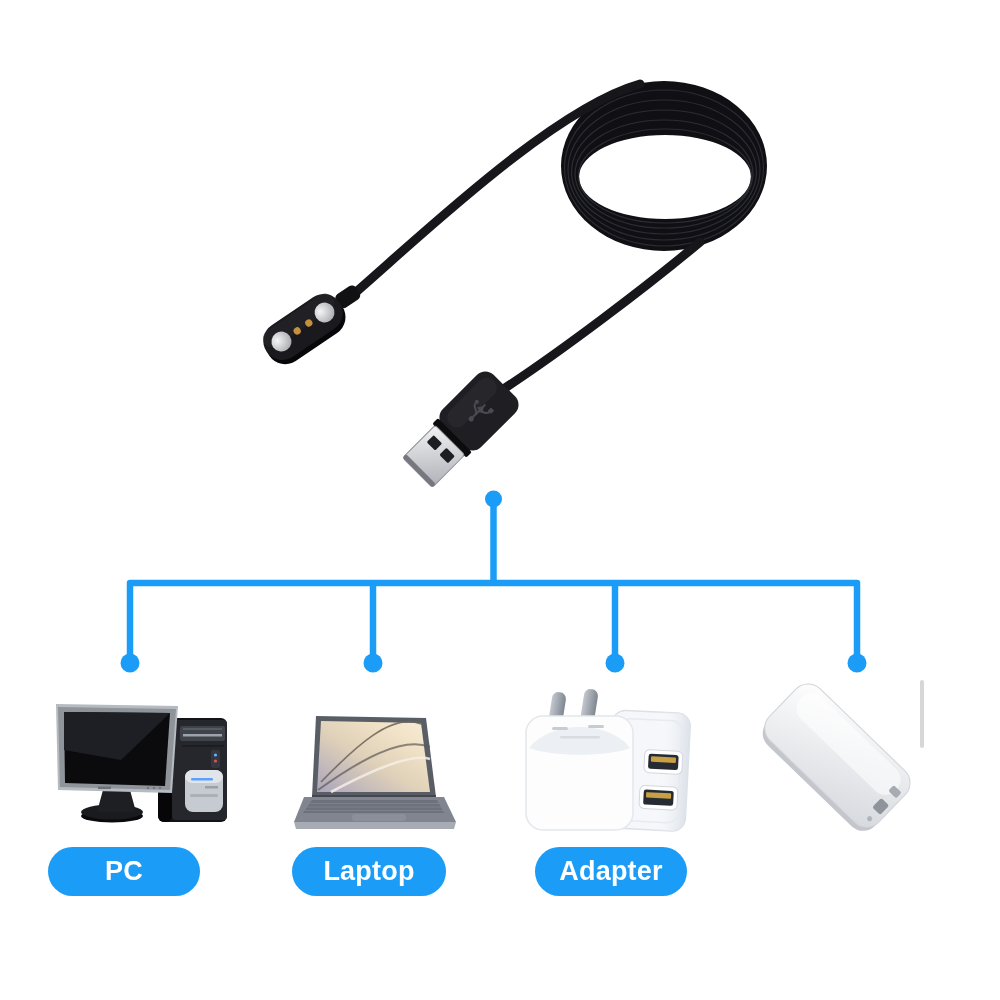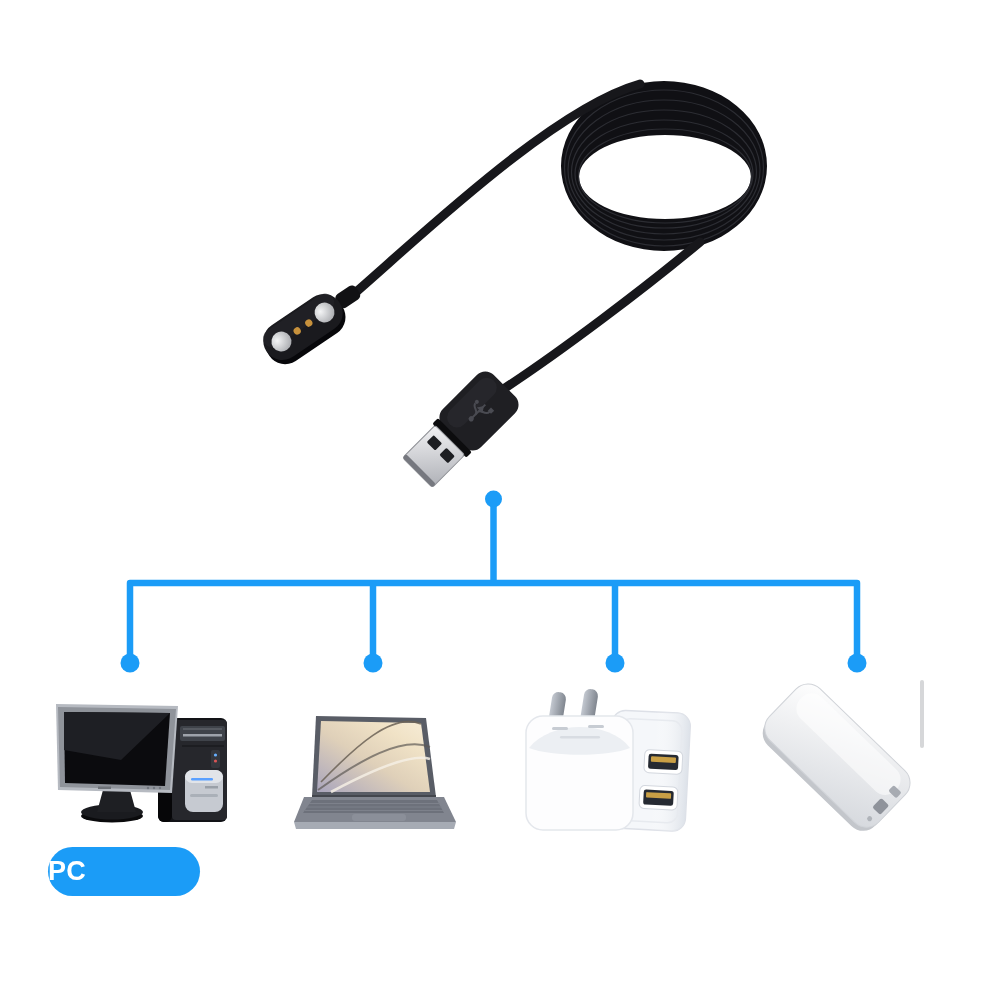--- a/index.html
+++ b/index.html
@@ -6,21 +6,21 @@
   .stage{
     position:relative;width:1000px;height:1000px;background:#ffffff;
     overflow:hidden;font-family:"Liberation Sans",sans-serif;
   }
   .art{position:absolute;left:0;top:0;}
   .acc-stroke{stroke:var(--accent,#1b9cf7);fill:none;}
   .acc-fill{fill:var(--accent,#1b9cf7);}
   .pill{
     position:absolute;top:847px;height:49px;border-radius:25px;
     background:var(--accent,#1b9cf7);color:#ffffff;
-    font-weight:700;font-size:27px;line-height:49px;
+    font-weight:700;font-size:27px;line-height:49px;text-align:center;
     letter-spacing:.2px;
   }
   .pill-pc{left:48px;width:152px;}
   .pill-laptop{left:292px;width:154px;}
   .pill-adapter{left:535px;width:152px;}
   .pill-powerbank{left:779px;width:154px;}
 </style>
 </head>
 <body style="background: rgb(255, 255, 255);">
 
@@ -202,14 +202,20 @@
         <rect x="897" y="737" width="11" height="8" rx="2" fill="#a7abb2"></rect>
         <rect x="897" y="755" width="11" height="13" rx="2" fill="#8f939b"></rect>
         <circle cx="903" cy="778" r="2.5" fill="#b0b4ba"></circle>
       </g>
     </g>
   </svg>
 
   <div class="pill pill-pc">
     <span>PC</span>
   </div>
+  <div class="pill pill-laptop">
+    <span>Laptop</span>
+  </div>
+  <div class="pill pill-adapter">
+    <span>Adapter</span>
+  </div>
 
 </div>
 
 </body></html>

